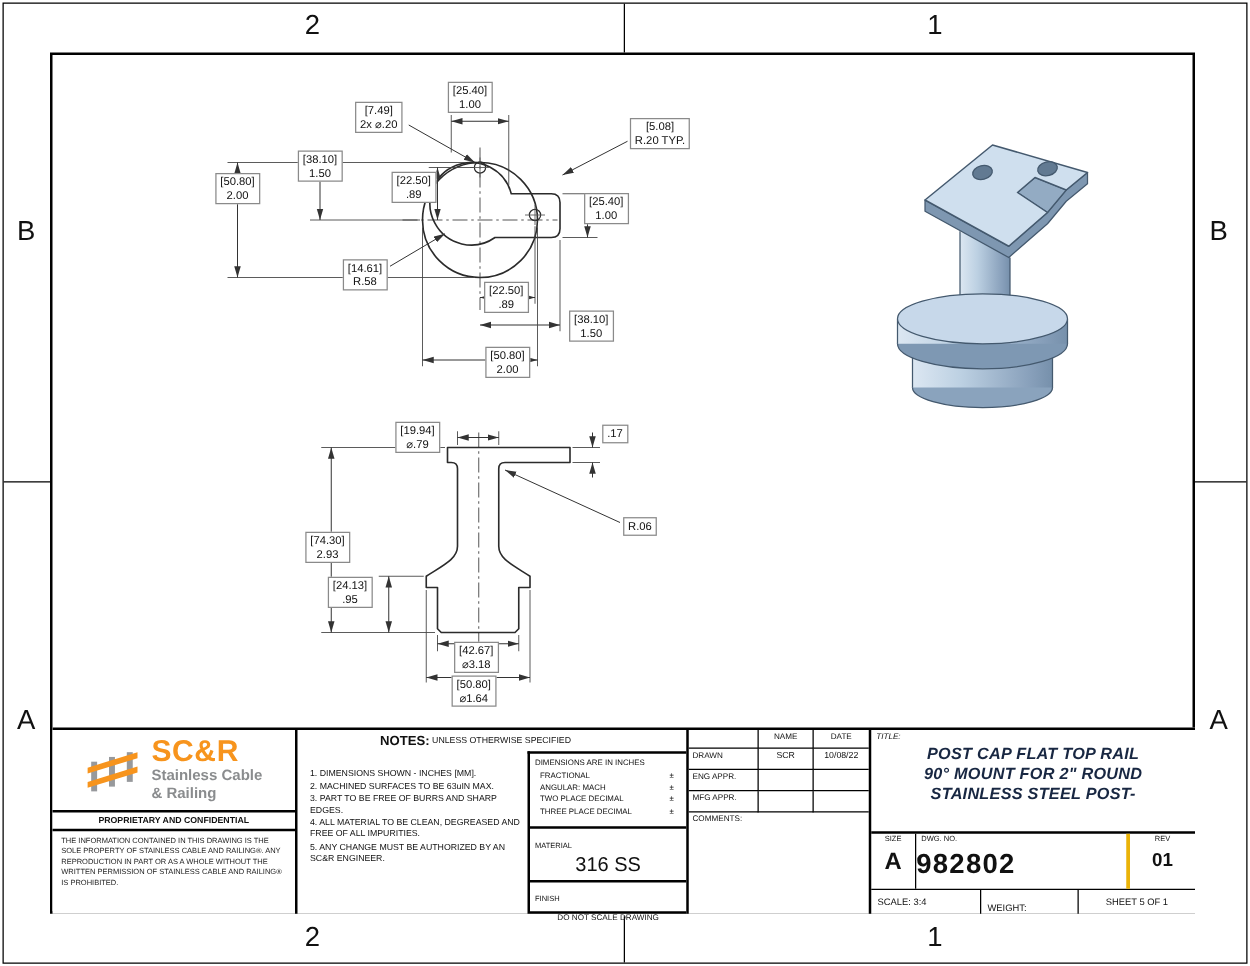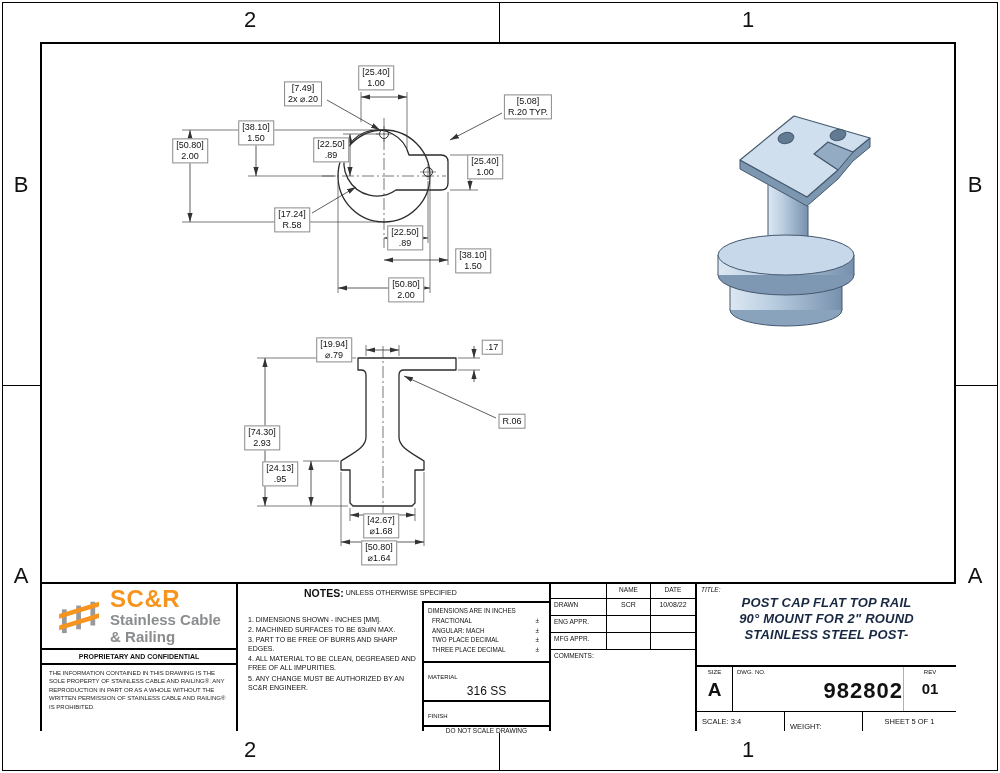--- a/index.html
+++ b/index.html
@@ -38,57 +38,57 @@
   .tb { position:absolute; left:42px; top:582px; width:914px; height:149px;
         border-top:2px solid #000; display:flex; background:#fff; }
   .tb-col-logo  { width:196px; border-right:2px solid #000; display:flex; flex-direction:column; }
   .tb-col-notes { width:313px; border-right:2px solid #000; position:relative; }
   .tb-col-appr  { width:146px; border-right:2px solid #000; }
   .tb-col-title { flex:1; display:flex; flex-direction:column; }
 
   .logo-row { height:64px; display:flex; align-items:center; justify-content:center; gap:7px; }
   .logo-text { display:flex; flex-direction:column; }
   .brand { font-size:24px; font-weight:bold; color:#f7941d; line-height:1; letter-spacing:0.5px; }
-  .tag   { font-size:15px; font-weight:bold; color:#8a8c8e; line-height:1.15; }
+  .tag   { font-size:12px; font-weight:bold; color:#8a8c8e; line-height:1.15; }
   .prop-bar { border-top:2px solid #000; border-bottom:2px solid #000; font-size:7px; font-weight:bold;
               text-align:center; padding:3px 0; }
   .legal { font-size:6px; line-height:1.4; padding:4px 7px; color:#222; }
 
   .notes-header { height:17px; display:flex; align-items:center; gap:2px; padding-left:66px; }
   .notes-h1 { font-size:10.5px; font-weight:bold; }
   .notes-h2 { font-size:7px; }
   .notes-list { position:absolute; left:0; top:17px; width:186px; padding:14px 8px 0 10px;
                 font-size:7px; line-height:1.3; }
   .notes-list div { margin-bottom:1px; }
   .tol-box { position:absolute; right:0; top:17px; bottom:0; width:127px;
              border-left:2px solid #000; border-top:2px solid #000; display:flex; flex-direction:column; }
   .tol-dims { padding:3px 4px 0 4px; font-size:6.3px; line-height:1.55; flex:0 0 58px; }
   .tol-row  { display:flex; justify-content:space-between; padding:0 6px 0 4px; }
   .tol-sec-mat { border-top:2px solid #000; flex:0 0 29px; padding:2px 4px; }
   .tol-sec-fin { border-top:2px solid #000; flex:0 0 21px; padding:2px 4px; }
   .tol-label { font-size:6px; }
-  .tol-value { text-align:center; font-size:12px; margin-top:1px; }
+  .tol-value { text-align:center; font-size:16px; margin-top:1px; }
   .tol-dns { border-top:2px solid #000; flex:1; display:flex; align-items:center; justify-content:center; font-size:6.5px; }
 
   .appr { display:grid; grid-template-columns:56px 44px 44px; grid-template-rows:15px 17px 17px 17px 16px;
           font-size:6.5px; }
   .ac { padding:2px 3px; }
   .ab { border-bottom:1px solid #000; }
   .ar { border-right:1px solid #000; }
   .acen { text-align:center; }
   .aval { font-size:7px; }
   .acomments { grid-column:1 / 4; }
 
   .title-area { flex:0 0 81px; position:relative;font-style:italic; }
   .title-label { position:absolute; left:4px; top:2px; font-size:6.5px; }
   .title-lines { margin-top:11px; text-align:center; font-weight:bold; font-size:13px;
                  line-height:16px; color:#182742; letter-spacing:0.2px; }
   .size-row { flex:0 0 46px; border-top:2px solid #000; display:flex; }
   .size-cell { width:36px; border-right:1px solid #000; text-align:center; }
-  .dwg-cell  { flex:1; border-right:1px solid #eab308; position:relative; text-align:right; }
+  .dwg-cell  { flex:1; border-right:3px solid #eab308; position:relative; text-align:left; }
   .rev-cell  { width:52px; text-align:center; }
   .small-label { display:block; font-size:6px; margin-top:2px; }
   .dwg-label { position:absolute; left:4px; top:2px; font-size:6px; }
   .size-big { font-size:19px; font-weight:bold; line-height:1; margin-top:5px; }
   .dwg-big  { font-size:22px; font-weight:bold; line-height:1; margin-top:13px; letter-spacing:1px; }
   .rev-big  { font-size:15px; font-weight:bold; line-height:1; margin-top:6px; }
   .bottom-row { flex:1; border-top:1px solid #000; display:flex; align-items:center; font-size:7.5px; }
   .scale-cell  { width:88px; padding-left:5px; border-right:1px solid #000; align-self:stretch; display:flex; align-items:center; gap:3px; }
   .weight-cell { width:78px; padding-left:5px; border-right:1px solid #000; align-self:stretch; display:flex; align-items:flex-end; }
   .sheet-cell  { flex:1; text-align:center; }
@@ -244,21 +244,21 @@
   </div>
   <div class="dim" style="left:331px;top:150px">
     <span>[22.50]</span>
     <span>.89</span>
   </div>
   <div class="dim" style="left:485px;top:167px">
     <span>[25.40]</span>
     <span>1.00</span>
   </div>
   <div class="dim" style="left:292px;top:220px">
-    <span>[17.24]</span>
+    <span>[14.61]</span>
     <span>R.58</span>
   </div>
   <div class="dim" style="left:405px;top:238px">
     <span>[22.50]</span>
     <span>.89</span>
   </div>
   <div class="dim" style="left:473px;top:261px">
     <span>[38.10]</span>
     <span>1.50</span>
   </div>
@@ -280,21 +280,21 @@
   <div class="dim" style="left:262px;top:438px">
     <span>[74.30]</span>
     <span>2.93</span>
   </div>
   <div class="dim" style="left:280px;top:474px">
     <span>[24.13]</span>
     <span>.95</span>
   </div>
   <div class="dim" style="left:381px;top:526px">
     <span>[42.67]</span>
-    <span>⌀1.68</span>
+    <span>⌀3.18</span>
   </div>
   <div class="dim" style="left:379px;top:553px">
     <span>[50.80]</span>
     <span>⌀1.64</span>
   </div>
 
   <div class="tb">
 
     <div class="tb-col-logo">
       <div class="logo-row">

